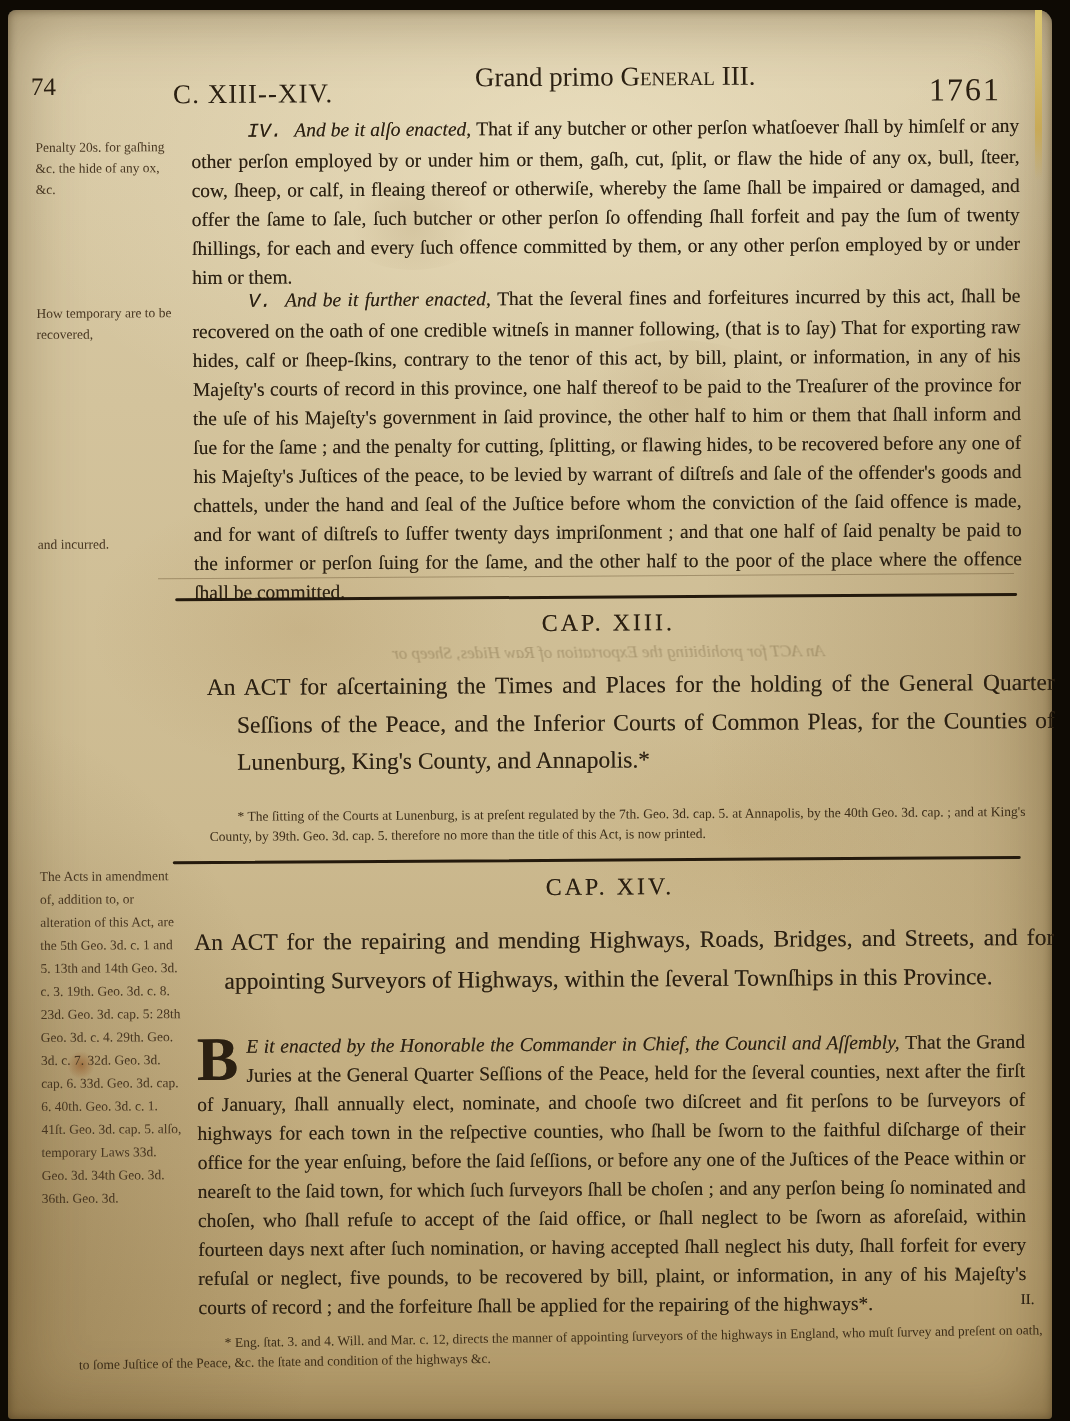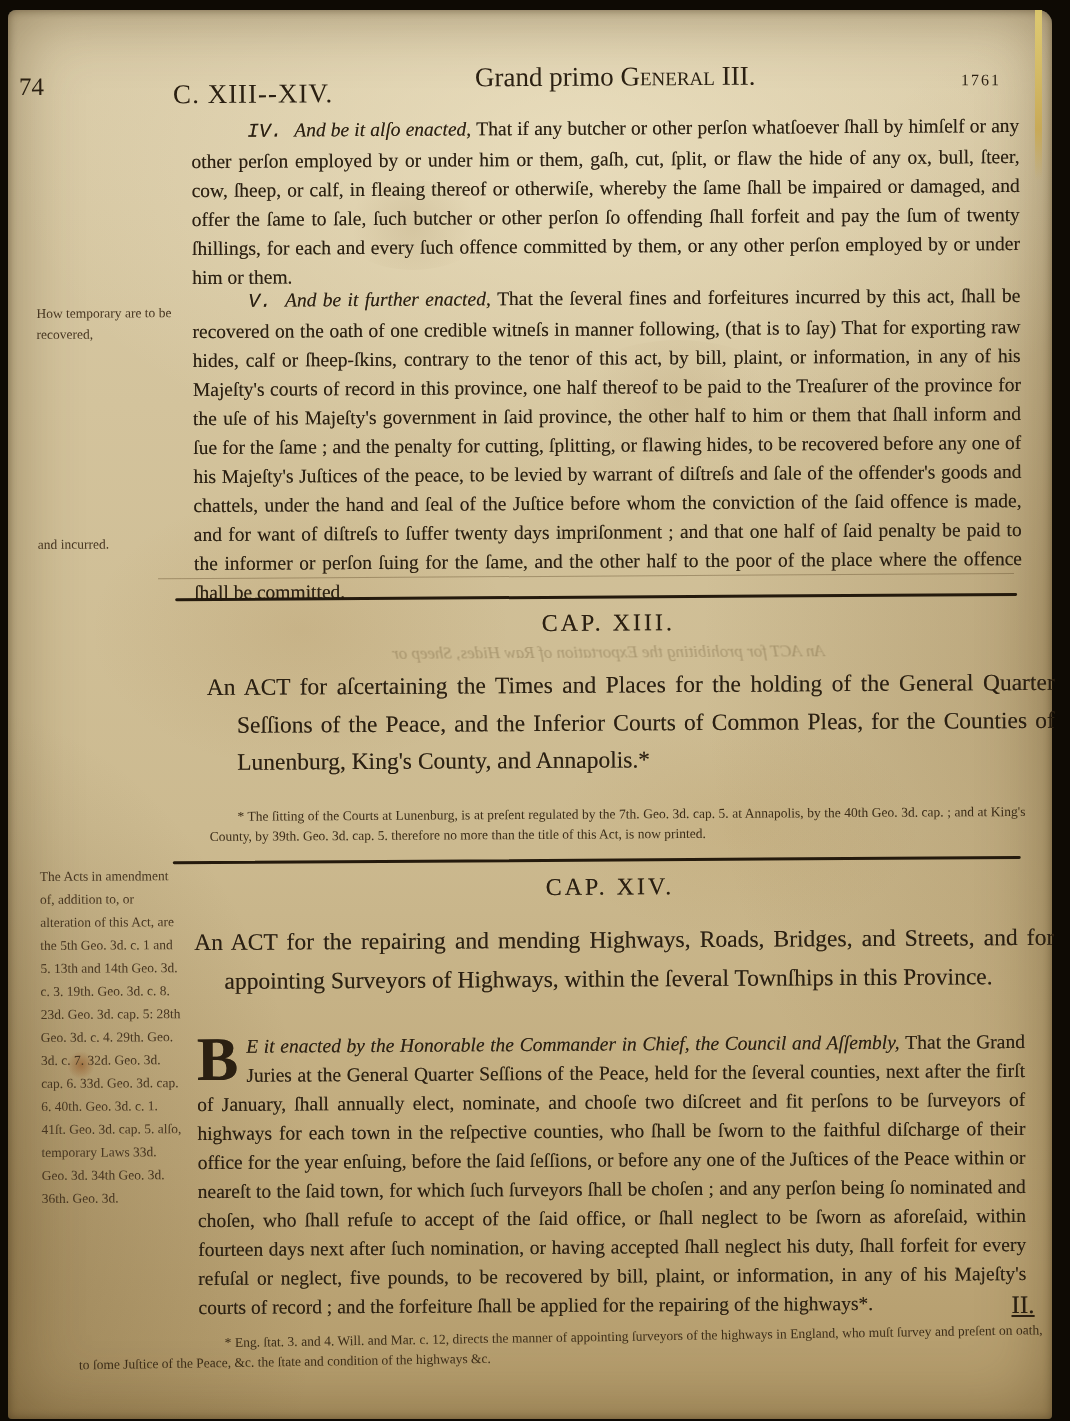--- a/index.html
+++ b/index.html
@@ -30,25 +30,25 @@
     background:linear-gradient(180deg,#e8d36e,#caa84a 70%,transparent);
     opacity:.8;
   }
   .content{
     position:absolute; inset:0;
     transform:rotate(-0.35deg);
     transform-origin:50% 40%;
   }
   
   .header{position:absolute;top:52px;left:0;right:0;height:50px;font-size:27px;}
-  .pageno{position:absolute;left:14px;top:8px;font-size:25px;}
+  .pageno{position:absolute;left:26px;top:8px;font-size:25px;}
   .chapter{position:absolute;left:168px;top:15px;letter-spacing:1px;}
   .anno{position:absolute;left:470px;top:0;}
   .anno .sc{font-variant:small-caps;}
-  .year{position:absolute;right:48px;top:12px;font-size:16px;letter-spacing:2px;}
+  .year{position:absolute;right:48px;top:12px;font-size:32px;letter-spacing:2px;}
   
   .mnote{
     position:absolute;left:30px;width:142px;
     font-size:13.5px;line-height:21px;color:#473621;
     text-align:left;
   }
   .mn-0{top:124px;}
   .mn-1{top:290px;}
   .mn-2{top:521px;}
   .mn-3{top:852px;line-height:23px;}
@@ -100,23 +100,22 @@
   .fn13{top:795px;left:200px;width:816px;text-indent:28px;}
   .fn14{top:1318px;left:66px;width:964px;text-indent:146px;transform:rotate(-0.55deg);}
   .enact{top:1020px;}
   .dropcap{
     float:left;
     font-size:62px;line-height:50px;
     padding:2px 8px 0 0;
     font-weight:bold;
   }
   .catchword{
-    position:absolute;top:1284px;right:22px;font-size:25px;
+    position:absolute;top:1284px;right:22px;font-size:15px;
     text-shadow:0 0 0.5px rgba(43,32,18,0.5);
-    text-decoration:underline;
   }
   
   .stain{position:absolute;border-radius:50%;pointer-events:none;}
   .stain-a{left:60px;top:1040px;width:26px;height:30px;background:radial-gradient(circle,rgba(140,70,20,0.5),transparent 70%);}
   .stain-b{left:330px;top:170px;width:150px;height:90px;background:radial-gradient(circle,rgba(120,90,40,0.12),transparent 70%);}
   .stain-c{left:560px;top:330px;width:220px;height:120px;background:radial-gradient(circle,rgba(130,95,45,0.10),transparent 70%);}
 </style>
 </head>
 <body>
 
@@ -127,20 +126,21 @@
 
   <div class="content">
 
     <div class="header">
       <span class="pageno">74</span>
       <span class="chapter">C. XIII--XIV.</span>
       <span class="anno"><span>Grand primo </span><span class="sc">General</span><span> III.</span></span>
       <span class="year">1761</span>
     </div>
 
+    <div class="mnote mn-0">Penalty 20s. for gaſhing &amp;c. the hide of any ox, &amp;c.</div>
     <div class="mnote mn-1">How temporary are to be recovered,</div>
     <div class="mnote mn-2">and incurred.</div>
     <div class="mnote mn-3">The Acts in amendment of, addition to, or alteration of this Act, are the 5th Geo. 3d. c. 1 and 5. 13th and 14th Geo. 3d. c. 3. 19th. Geo. 3d. c. 8. 23d. Geo. 3d. cap. 5: 28th Geo. 3d. c. 4. 29th. Geo. 3d. c. 7. 32d. Geo. 3d. cap. 6. 33d. Geo. 3d. cap. 6. 40th. Geo. 3d. c. 1. 41ſt. Geo. 3d. cap. 5. alſo, temporary Laws 33d. Geo. 3d. 34th Geo. 3d. 36th. Geo. 3d.</div>
 
     <p class="bodypar col sec4" style="position:absolute;"><span class="num ital">IV. </span><span class="ital">And be it alſo enacted, </span><span>That if any butcher or other perſon whatſoever ſhall by himſelf or any other perſon employed by or under him or them, gaſh, cut, ſplit, or flaw the hide of any ox, bull, ſteer, cow, ſheep, or calf, in fleaing thereof or otherwiſe, whereby the ſame ſhall be impaired or damaged, and offer the ſame to ſale, ſuch butcher or other perſon ſo offending ſhall forfeit and pay the ſum of twenty ſhillings, for each and every ſuch offence committed by them, or any other perſon employed by or under him or them.</span></p>
 
     <p class="bodypar col sec5" style="position:absolute;"><span class="num ital">V. </span><span class="ital">And be it further enacted, </span><span>That the ſeveral fines and forfeitures incurred by this act, ſhall be recovered on the oath of one credible witneſs in manner following, (that is to ſay) That for exporting raw hides, calf or ſheep-ſkins, contrary to the tenor of this act, by bill, plaint, or information, in any of his Majeſty's courts of record in this province, one half thereof to be paid to the Treaſurer of the province for the uſe of his Majeſty's government in ſaid province, the other half to him or them that ſhall inform and ſue for the ſame ; and the penalty for cutting, ſplitting, or flawing hides, to be recovered before any one of his Majeſty's Juſtices of the peace, to be levied by warrant of diſtreſs and ſale of the offender's goods and chattels, under the hand and ſeal of the Juſtice before whom the conviction of the ſaid offence is made, and for want of diſtreſs to ſuffer twenty days impriſonment ; and that one half of ſaid penalty be paid to the informer or perſon ſuing for the ſame, and the other half to the poor of the place where the offence ſhall be committed.</span></p>
 
     <div class="thinline"></div>
     <div class="rule rule1"></div>

